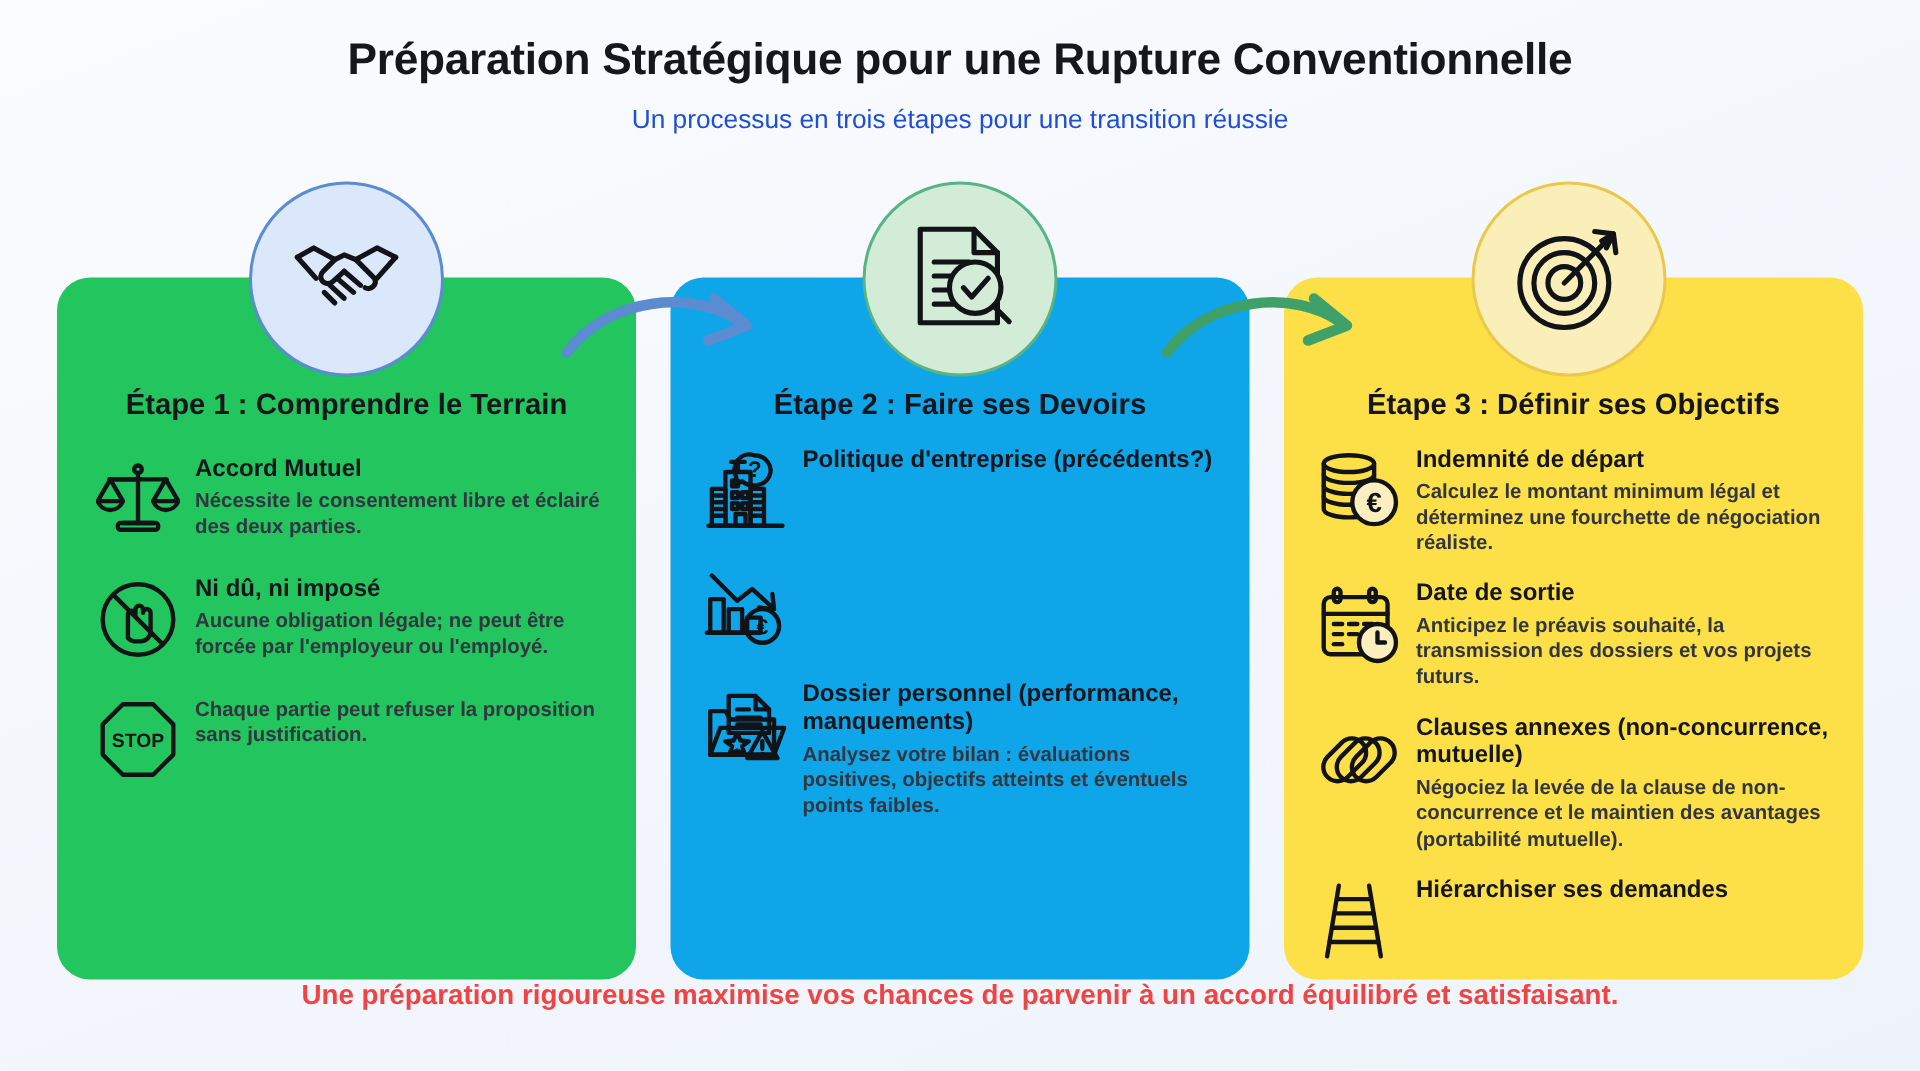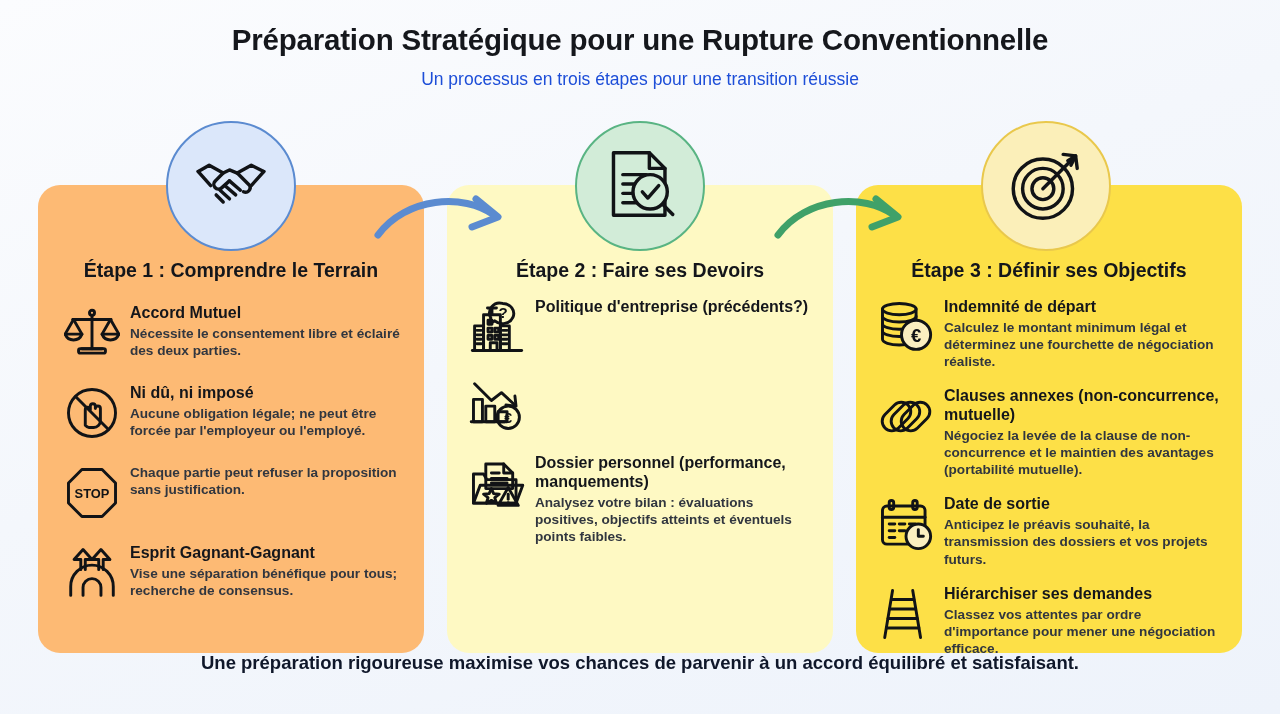--- a/index.html
+++ b/index.html
@@ -25,22 +25,22 @@
   }
 
   
   .panels{position:absolute;top:185px;left:38px;width:1204px;height:468px;}
   .panel{
     position:absolute;top:0;width:386px;height:468px;
     border-radius:22px;
     box-sizing:border-box;
     padding:0;
   }
-  .panel.p1{left:0;   background:#fdba74;}
-  .panel.p2{left:409px;background:#fef9c3;}
+  .panel.p1{left:0;   background:#22c55e;}
+  .panel.p2{left:409px;background:#0ea5e9;}
   .panel.p3{left:818px;background:#fde047;}
 
   .panel-title{
     position:absolute;top:74px;left:0;width:100%;
     text-align:center;font-size:19.5px;font-weight:bold;color:#14161b;
     line-height:1.2;
   }
 
   .items{position:absolute;top:116px;left:22px;right:18px;}
   .item{display:flex;align-items:flex-start;margin-bottom:14px;}
@@ -79,21 +79,21 @@
   .badge.b3{left:981px;top:121px;background:#fbefb9;border:2.5px solid #e9c84c;}
 
   
   .arrow{position:absolute;}
   .arrow.a1{left:372px;top:183px;}
   .arrow.a2{left:772px;top:183px;}
 
   
   .footer{
     position:absolute;left:0;top:651px;width:1280px;text-align:center;
-    font-size:18.5px;font-weight:bold;color:#0f172a;line-height:1.25;
+    font-size:18.5px;font-weight:bold;color:#ef4444;line-height:1.25;
   }
 
   .ic{stroke:#111316;stroke-width:5.2;fill:none;stroke-linecap:round;stroke-linejoin:round;}
   .big{stroke:#111316;stroke-width:4.4;fill:none;stroke-linecap:round;stroke-linejoin:round;}
 </style>
 </head>
 <body>
 
 <div class="stage">
 
@@ -156,36 +156,20 @@
                 <polygon points="32,8 68,8 92,32 92,68 68,92 32,92 8,68 8,32"></polygon>
               </g>
               <text x="50" y="59" text-anchor="middle" font-family="Liberation Sans, sans-serif" font-size="23" font-weight="bold" fill="#111316">STOP</text>
             </svg>
           </div>
           <div class="item-text">
             <p class="item-desc">Chaque partie peut refuser la proposition sans justification.</p>
           </div>
         </div>
 
-        <div class="item">
-          <div class="item-icon">
-            <svg width="56" height="56" viewBox="0 0 100 100">
-              <g class="ic">
-                <path d="M30 44 L30 26 L18 26 L34 8 L50 26 L38 26 L38 44"></path>
-                <path d="M62 44 L62 26 L50 26 L66 8 L82 26 L70 26 L70 44"></path>
-                <path d="M12 90 L12 74 A38 38 0 0 1 88 74 L88 90"></path>
-                <path d="M34 90 L34 76 a16 16 0 0 1 32 0 L66 90"></path>
-              </g>
-            </svg>
-          </div>
-          <div class="item-text">
-            <p class="item-title">Esprit Gagnant-Gagnant</p>
-            <p class="item-desc">Vise une séparation bénéfique pour tous; recherche de consensus.</p>
-          </div>
-        </div>
 
       </div>
     </div>
 
     <div class="panel p2">
       <div class="panel-title">Étape 2 : Faire ses Devoirs</div>
       <div class="items">
 
         <div class="item">
           <div class="item-icon">
@@ -286,36 +270,20 @@
           <div class="item-text">
             <p class="item-title">Indemnité de départ</p>
             <p class="item-desc">Calculez le montant minimum légal et déterminez une fourchette de négociation réaliste.</p>
           </div>
         </div>
 
         <div class="item">
           <div class="item-icon">
             <svg width="56" height="56" viewBox="0 0 100 100">
               <g class="ic">
-                <rect x="4" y="34" width="58" height="34" rx="17" transform="rotate(-45 33 51)"></rect>
-                <rect x="20" y="34" width="58" height="34" rx="17" transform="rotate(-45 49 51)"></rect>
-                <rect x="38" y="34" width="58" height="34" rx="17" transform="rotate(-45 67 51)"></rect>
-              </g>
-            </svg>
-          </div>
-          <div class="item-text">
-            <p class="item-title">Clauses annexes (non-concurrence, mutuelle)</p>
-            <p class="item-desc">Négociez la levée de la clause de non-concurrence et le maintien des avantages (portabilité mutuelle).</p>
-          </div>
-        </div>
-
-        <div class="item">
-          <div class="item-icon">
-            <svg width="56" height="56" viewBox="0 0 100 100">
-              <g class="ic">
                 <path d="M8 26 a8 8 0 0 1 8 -8 L76 18 a8 8 0 0 1 8 8 L84 78 a8 8 0 0 1 -8 8 L16 86 a8 8 0 0 1 -8 -8 Z"></path>
                 <line x1="8" y1="38" x2="84" y2="38"></line>
                 <rect x="20" y="8" width="8" height="16" rx="4"></rect>
                 <rect x="62" y="8" width="8" height="16" rx="4"></rect>
                 <line x1="20" y1="50" x2="30" y2="50"></line>
                 <line x1="38" y1="50" x2="48" y2="50"></line>
                 <line x1="56" y1="50" x2="66" y2="50"></line>
                 <line x1="20" y1="62" x2="30" y2="62"></line>
                 <line x1="38" y1="62" x2="48" y2="62"></line>
                 <line x1="20" y1="74" x2="30" y2="74"></line>
@@ -327,32 +295,47 @@
           <div class="item-text">
             <p class="item-title">Date de sortie</p>
             <p class="item-desc">Anticipez le préavis souhaité, la transmission des dossiers et vos projets futurs.</p>
           </div>
         </div>
 
         <div class="item">
           <div class="item-icon">
             <svg width="56" height="56" viewBox="0 0 100 100">
               <g class="ic">
+                <rect x="4" y="34" width="58" height="34" rx="17" transform="rotate(-45 33 51)"></rect>
+                <rect x="20" y="34" width="58" height="34" rx="17" transform="rotate(-45 49 51)"></rect>
+                <rect x="38" y="34" width="58" height="34" rx="17" transform="rotate(-45 67 51)"></rect>
+              </g>
+            </svg>
+          </div>
+          <div class="item-text">
+            <p class="item-title">Clauses annexes (non-concurrence, mutuelle)</p>
+            <p class="item-desc">Négociez la levée de la clause de non-concurrence et le maintien des avantages (portabilité mutuelle).</p>
+          </div>
+        </div>
+
+        <div class="item">
+          <div class="item-icon">
+            <svg width="56" height="56" viewBox="0 0 100 100">
+              <g class="ic">
                 <line x1="26" y1="8" x2="12" y2="92"></line>
                 <line x1="62" y1="8" x2="76" y2="92"></line>
                 <line x1="24" y1="24" x2="64" y2="24"></line>
                 <line x1="21" y1="41" x2="67" y2="41"></line>
                 <line x1="18" y1="58" x2="70" y2="58"></line>
                 <line x1="15" y1="75" x2="73" y2="75"></line>
               </g>
             </svg>
           </div>
           <div class="item-text">
             <p class="item-title">Hiérarchiser ses demandes</p>
-            <p class="item-desc">Classez vos attentes par ordre d'importance pour mener une négociation efficace.</p>
           </div>
         </div>
 
       </div>
     </div>
 
   </div>
 
   <div class="badge b1">
     <span>

